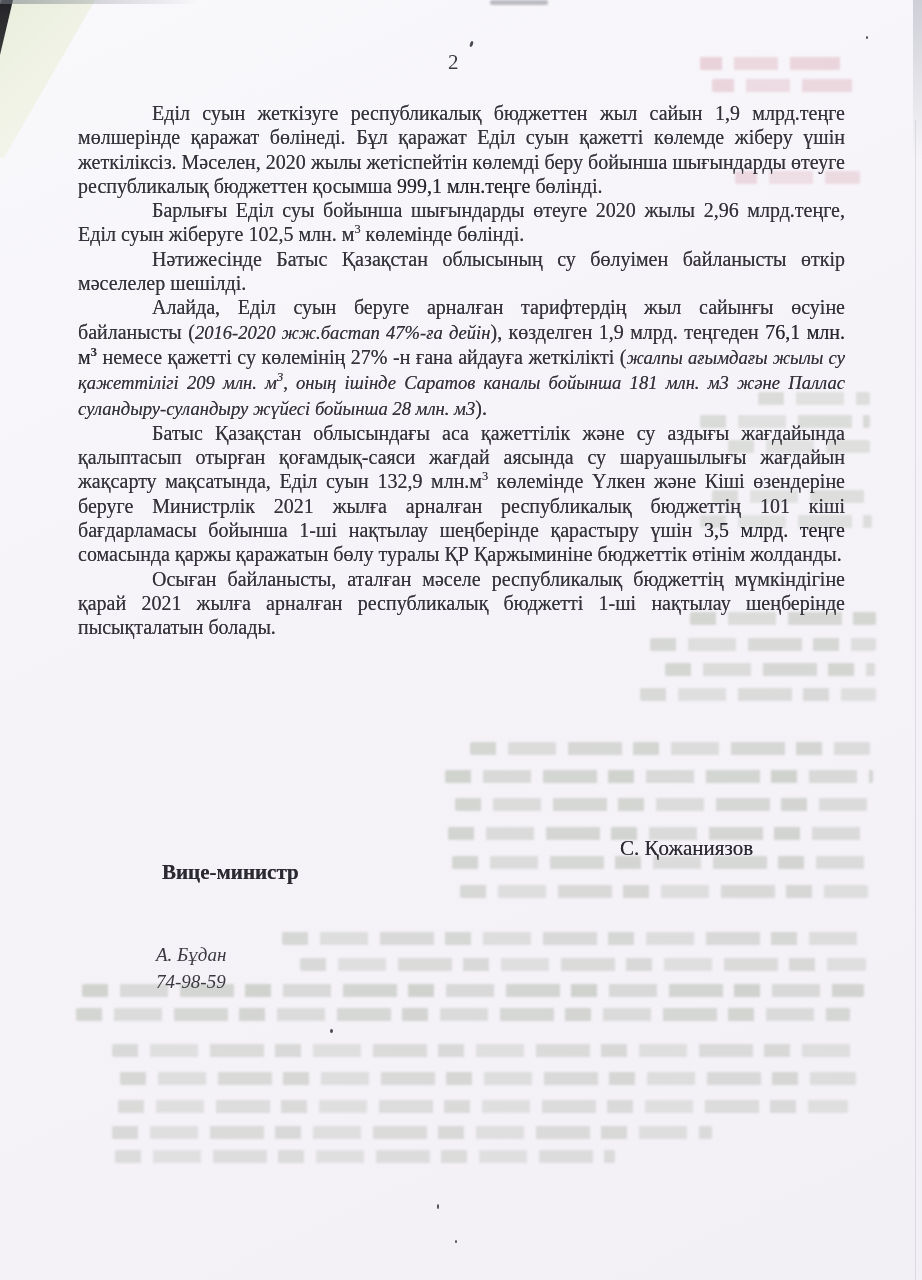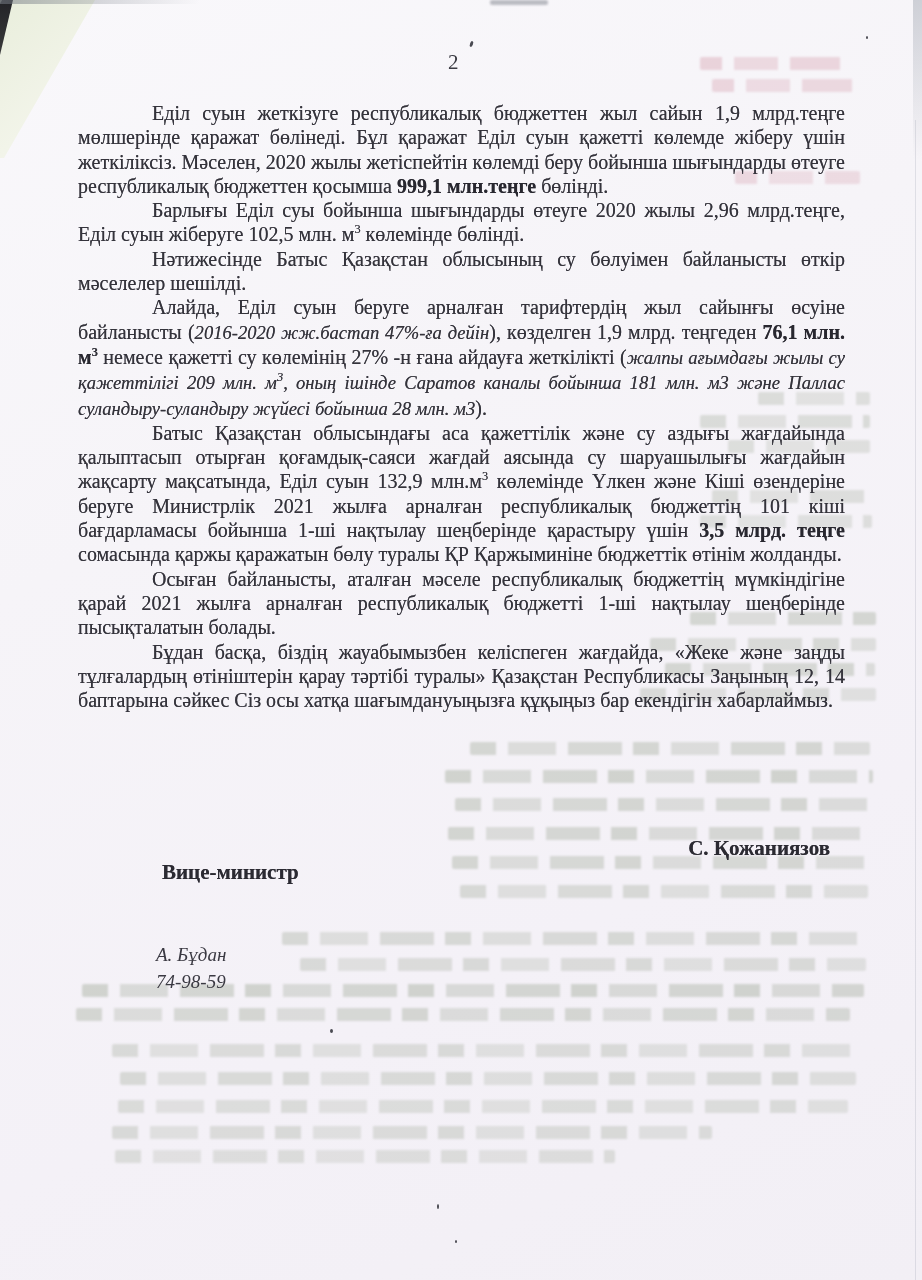--- a/index.html
+++ b/index.html
@@ -69,34 +69,34 @@
   }
   .letter-body{
     position:absolute;left:78px;top:101px;width:767px;
     font-size:20px;line-height:24.3px;
     text-align:justify;
     color:#34333b;
     text-shadow:0 0 .5px rgba(45,45,55,.75);
   }
   .letter-body p{margin:0;text-indent:74px;}
   .seg-n{}
-  .seg-b{font-weight:700;color:#28272f;}
+  .seg-b{font-weight:400;color:#28272f;}
   .seg-i{font-style:italic;font-size:.93em;}
   .seg-sup{vertical-align:super;font-size:.62em;line-height:0;}
   .seg-bsup{vertical-align:super;font-size:.62em;line-height:0;font-weight:700;}
   .seg-isup{vertical-align:super;font-size:.62em;line-height:0;font-style:italic;}
   .sig-title{
     position:absolute;left:150px;top:860px;
     font-size:21px;font-weight:700;color:#2b2a32;
     text-shadow:0 0 .5px rgba(45,45,55,.75);
     margin-left:12px;
   }
   .sig-name{
-    position:absolute;left:620px;top:836px;width:210px;text-align:right;
-    font-size:21px;font-weight:700;color:#2b2a32;
+    position:absolute;left:620px;top:836px;width:210px;
+    font-size:21px;font-weight:400;color:#2b2a32;
     text-shadow:0 0 .5px rgba(45,45,55,.75);
   }
   .contact{
     position:absolute;left:156px;top:941px;
     font-style:italic;font-size:19px;line-height:27px;color:#3a3942;
   }
 </style>
 </head>
 <body>
 
@@ -146,21 +146,20 @@
 
   <div class="page-number">2</div>
 
   <div class="letter-body">
       <p><span class="seg-n">Еділ суын жеткізуге республикалық бюджеттен жыл сайын 1,9 млрд.теңге мөлшерінде қаражат бөлінеді. Бұл қаражат Еділ суын қажетті көлемде жіберу үшін жеткіліксіз. Мәселен, 2020 жылы жетіспейтін көлемді беру бойынша шығындарды өтеуге республикалық бюджеттен қосымша </span><span class="seg-b">999,1 млн.теңге</span><span class="seg-n"> бөлінді.</span></p>
       <p><span class="seg-n">Барлығы Еділ суы бойынша шығындарды өтеуге 2020 жылы 2,96 млрд.теңге, Еділ суын жіберуге 102,5 млн. м</span><span class="seg-sup">3</span><span class="seg-n"> көлемінде бөлінді.</span></p>
       <p><span class="seg-n">Нәтижесінде Батыс Қазақстан облысының су бөлуімен байланысты өткір мәселелер шешілді.</span></p>
       <p><span class="seg-n">Алайда, Еділ суын беруге арналған тарифтердің жыл сайынғы өсуіне байланысты (</span><span class="seg-i">2016-2020 жж.бастап 47%-ға дейін</span><span class="seg-n">), көзделген 1,9 млрд. теңгеден </span><span class="seg-b">76,1 млн. м</span><span class="seg-bsup">3</span><span class="seg-n"> немесе қажетті су көлемінің 27% -н ғана айдауға жеткілікті (</span><span class="seg-i">жалпы ағымдағы жылы су қажеттілігі 209 млн. м</span><span class="seg-isup">3</span><span class="seg-i">, оның ішінде Саратов каналы бойынша 181 млн. м3 және Паллас суландыру-суландыру жүйесі бойынша 28 млн. м3</span><span class="seg-n">).</span></p>
       <p><span class="seg-n">Батыс Қазақстан облысындағы аса қажеттілік және су аздығы жағдайында қалыптасып отырған қоғамдық-саяси жағдай аясында су шаруашылығы жағдайын жақсарту мақсатында, Еділ суын 132,9 млн.м</span><span class="seg-sup">3</span><span class="seg-n"> көлемінде Үлкен және Кіші өзендеріне беруге Министрлік 2021 жылға арналған республикалық бюджеттің 101 кіші бағдарламасы бойынша 1-ші нақтылау шеңберінде қарастыру үшін </span><span class="seg-b">3,5 млрд. теңге</span><span class="seg-n"> сомасында қаржы қаражатын бөлу туралы ҚР Қаржыминіне бюджеттік өтінім жолданды.</span></p>
       <p><span class="seg-n">Осыған байланысты, аталған мәселе республикалық бюджеттің мүмкіндігіне қарай 2021 жылға арналған республикалық бюджетті 1-ші нақтылау шеңберінде пысықталатын болады.</span></p>
-      <p><span class="seg-n">Бұдан басқа, біздің жауабымызбен келіспеген жағдайда, «Жеке және заңды тұлғалардың өтініштерін қарау тәртібі туралы» Қазақстан Республикасы Заңының 12, 14 баптарына сәйкес Сіз осы хатқа шағымдануыңызға құқыңыз бар екендігін хабарлаймыз.</span></p>
     </div>
 
   <div class="sig-title">Вице-министр</div>
   <div class="sig-name">С. Қожаниязов</div>
 
   <div class="contact">
     <div>А. Бұдан</div>
     <div>74-98-59</div>
   </div>
 

